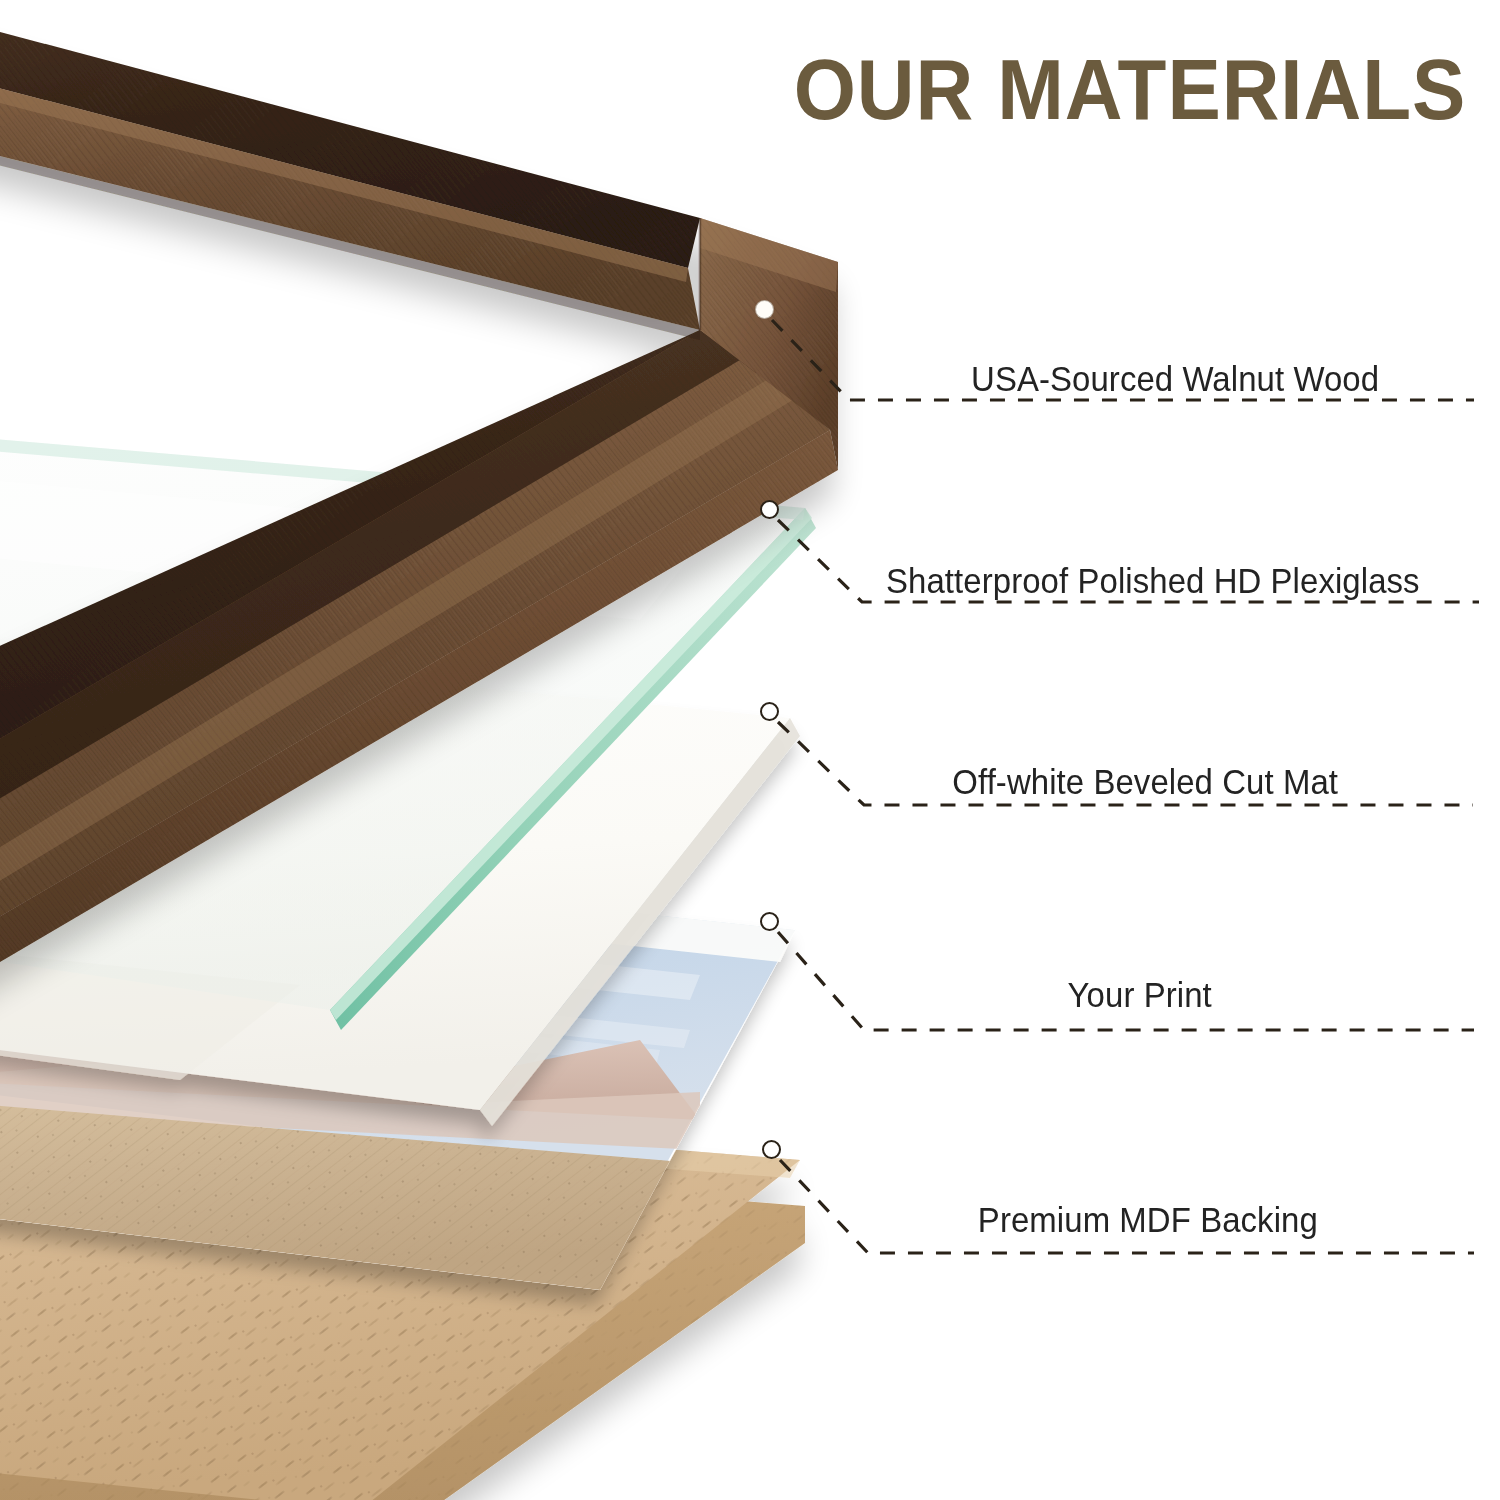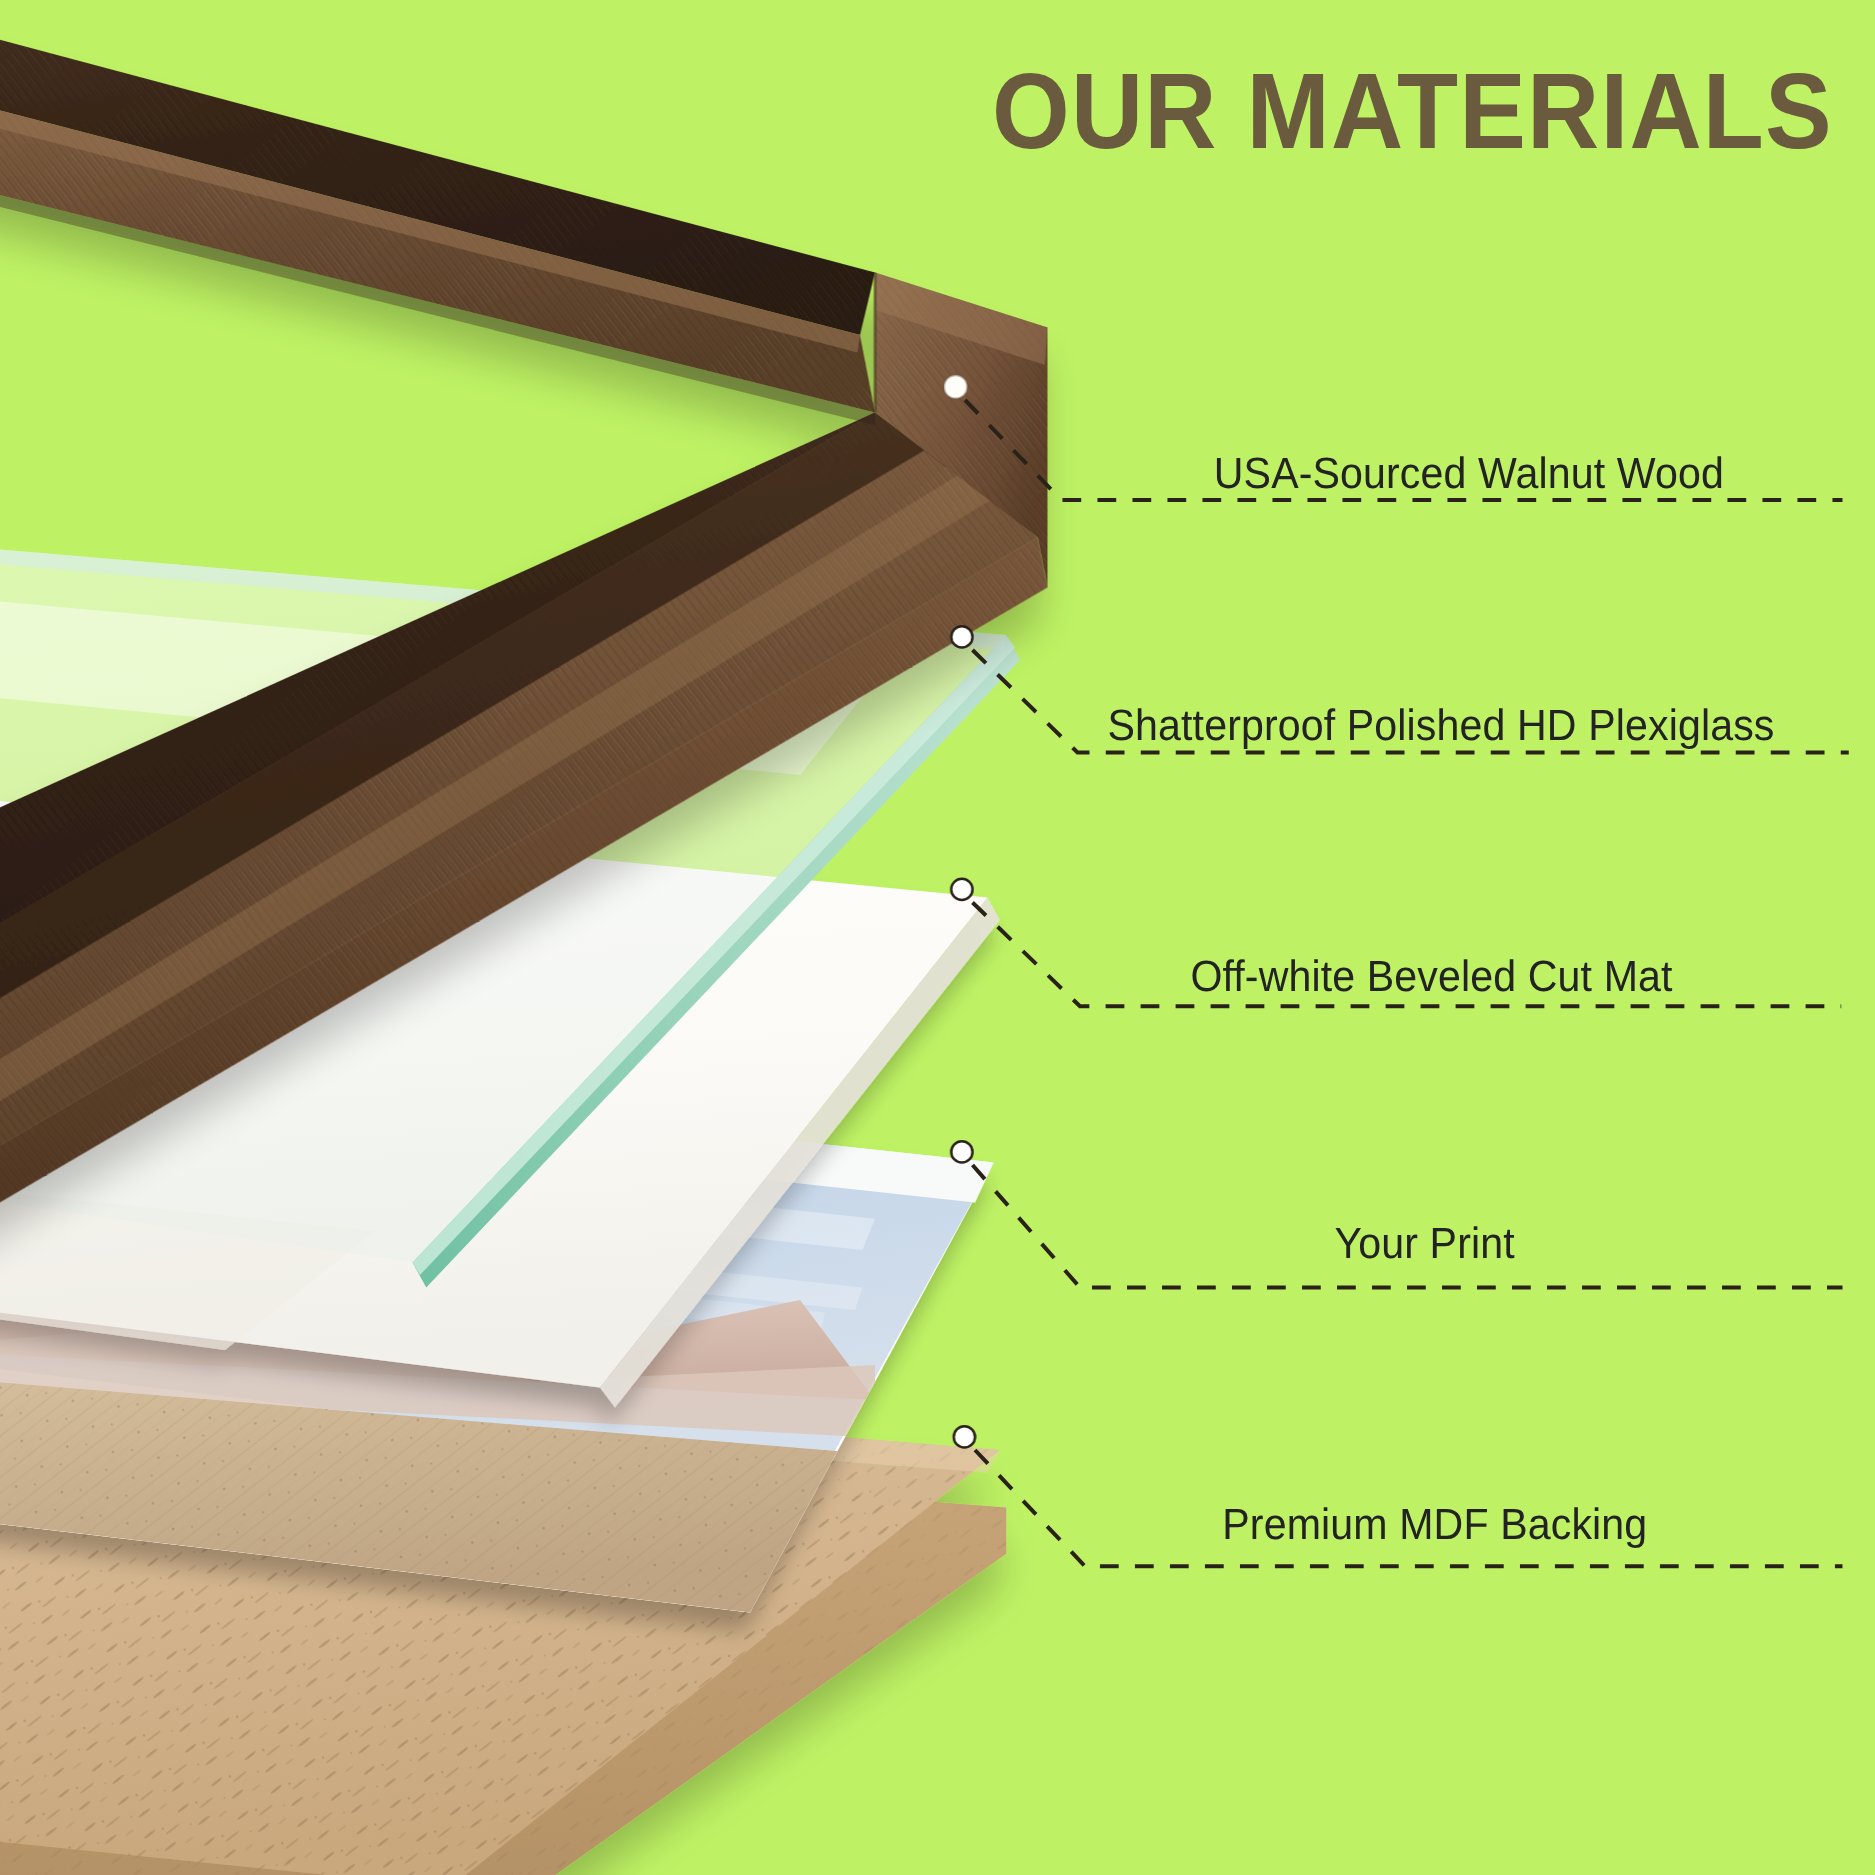--- a/index.html
+++ b/index.html
@@ -4,21 +4,21 @@
 <title>Our Materials</title>
 <style>
   html,body{margin:0;padding:0;}
   body{
     width:1500px;height:1500px;
     background:#EBE7E2;
     font-family:"Liberation Sans", sans-serif;
     overflow:hidden;
     position:relative;
   }
-  #stage{position:absolute;inset:0;width:1500px;height:1500px;overflow:hidden;background:#bef264;}
+  #stage{position:absolute;inset:0;width:1500px;height:1500px;overflow:hidden;background:#ffffff;}
 
   
   #title{
     position:absolute;
     right:34px; top:46px;
     font-size:86px;
     font-weight:bold;
     letter-spacing:1px;
     color:#6B5B3E;
     font-family:"Liberation Sans", sans-serif;

